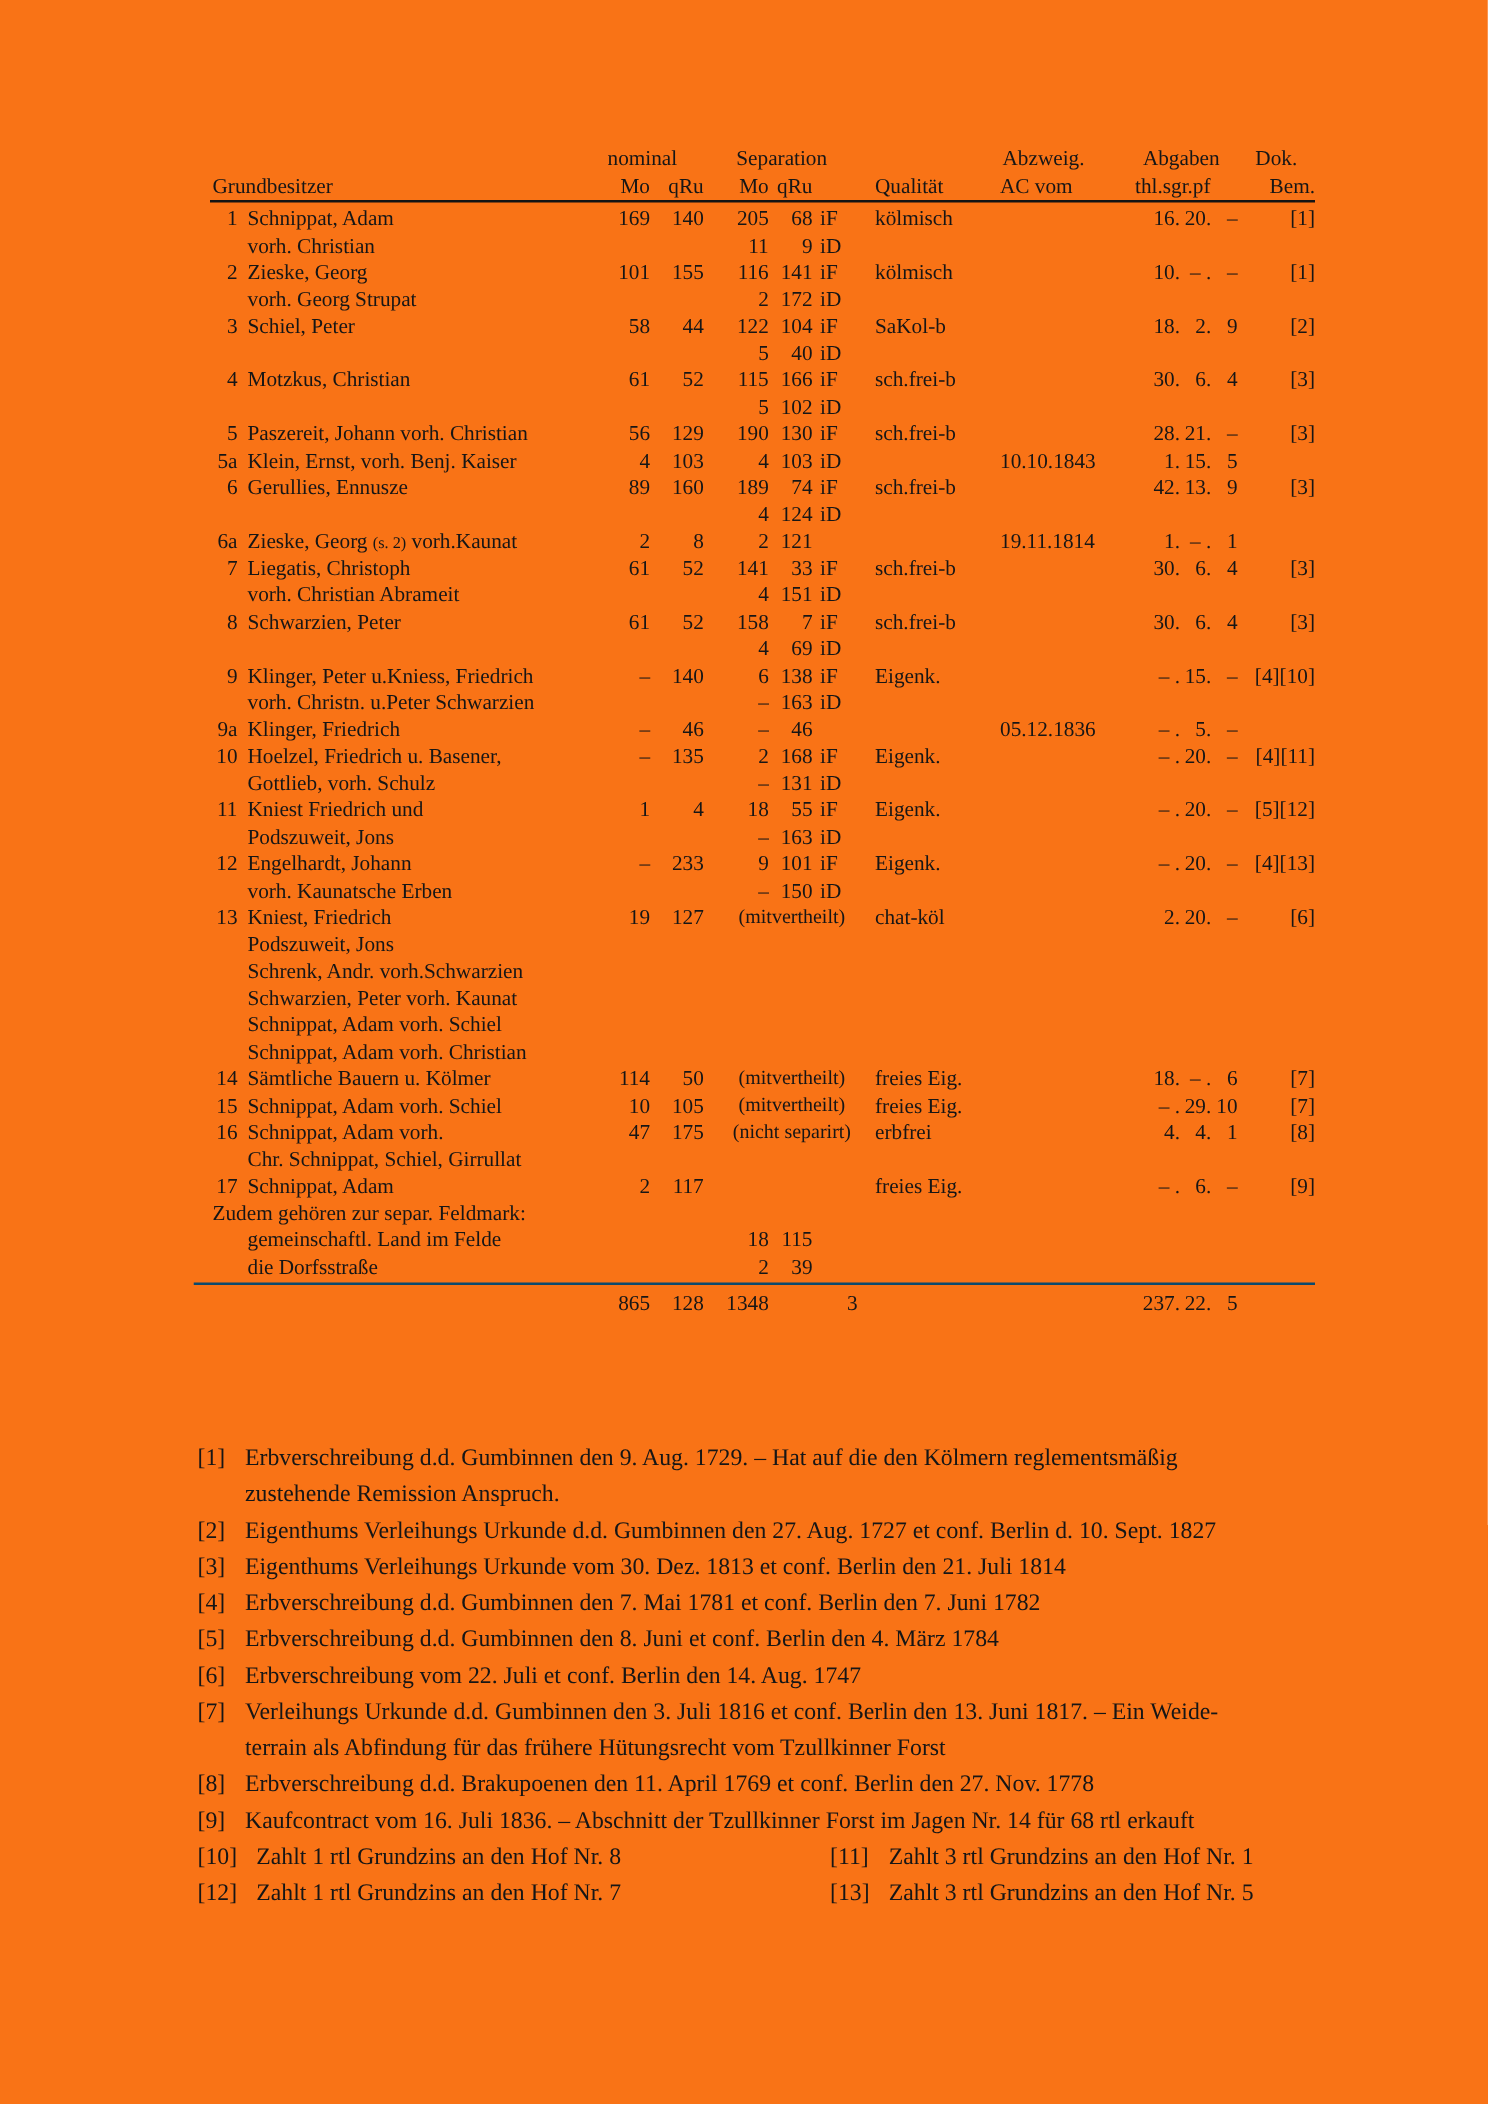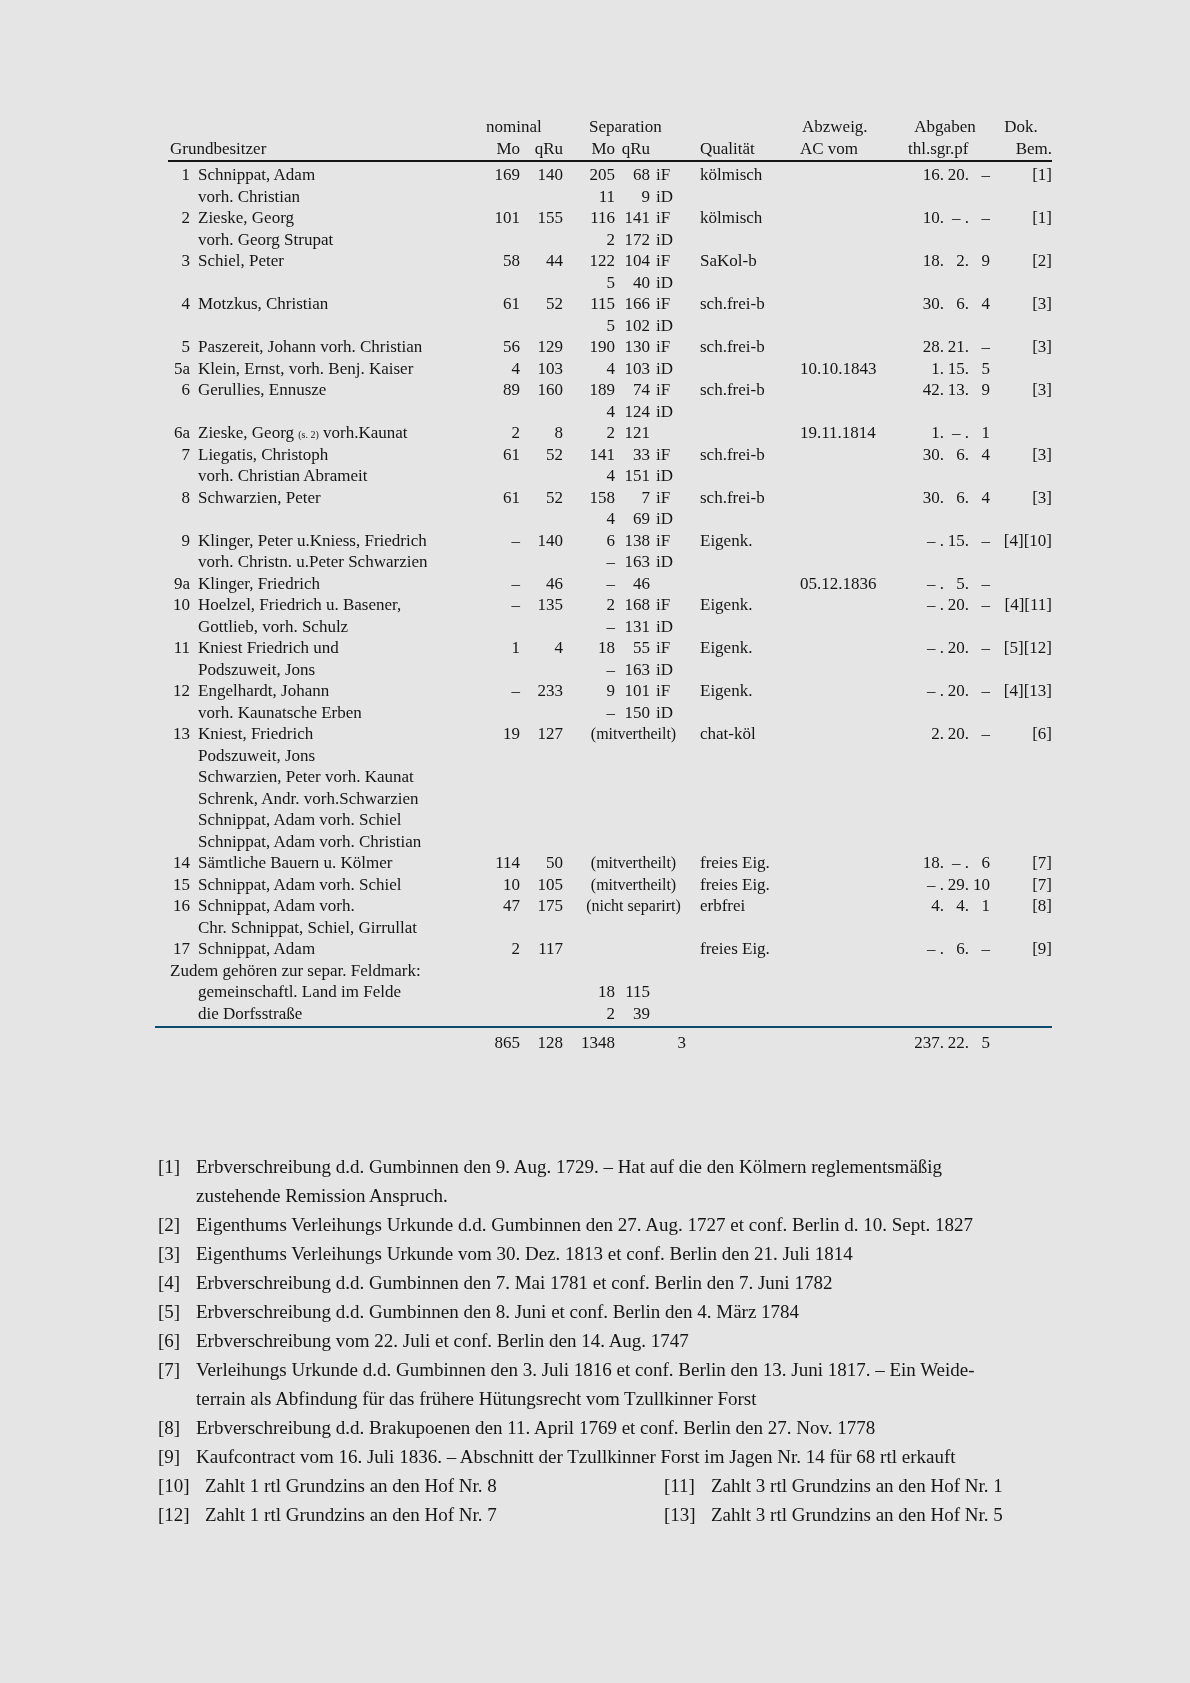--- a/index.html
+++ b/index.html
@@ -1,41 +1,41 @@
 <!DOCTYPE html>
 <html><head>
 <meta charset="utf-8">
 <style>
   html,body{margin:0;padding:0;}
   body{
     width:1190px;height:1683px;background:#ffffff;position:relative;
     font-family:"Liberation Serif","DejaVu Serif",serif;color:#161616;
     -webkit-font-smoothing:antialiased;
   }
-  .page{position:absolute;inset:0;background:#e5e5e5;}
+  .page{position:absolute;inset:0;background:#f97316;}
   
   .table-wrap{position:absolute;left:160px;top:116px;width:892px;font-size:17px;}
   .t-line{display:flex;height:21.5px;line-height:21.5px;white-space:nowrap;}
   .t-line>span{box-sizing:border-box;flex:0 0 auto;display:block;overflow:visible;}
   .c-num{width:30px;text-align:right;}
   .c-name{width:285px;padding-left:8px;}
   .c-nmo{width:45px;text-align:right;}
   .c-nqru{width:43px;text-align:right;}
   .c-smo{width:52px;text-align:right;}
   .c-sqru{width:35px;text-align:right;}
   .c-suf{width:36px;padding-left:6px;}
   .c-sepnote{width:123px;text-align:center;padding-left:18px;font-size:16px;}
   .c-qual{width:104px;padding-left:14px;}
   .c-ac{width:110px;padding-left:10px;}
   .c-thl{width:44px;text-align:right;}
   .c-sgr{width:25px;text-align:right;}
   .c-pf{width:21px;text-align:right;}
   .c-bem{width:62px;text-align:right;}
   .c-full{padding-left:10px;}
-  .name-small{font-size:10px;}
+  .name-small{font-size:13px;}
   
   .h-sp1{width:315px;}
   .h-nom{width:88px;padding-left:11px;}
   .h-sep{width:123px;padding-left:26px;}
   .h-spq{width:104px;}
   .h-abz{width:110px;padding-left:12px;}
   .h-abg{width:90px;text-align:center;}
   .h-dok{width:62px;text-align:center;}
   .h2-grund{width:315px;padding-left:10px;box-sizing:border-box;}
   .h2-thl{width:90px;padding-left:8px;}
@@ -499,36 +499,36 @@
           <span class="c-suf"></span>
           <span class="c-qual"></span>
           <span class="c-ac"></span>
           <span class="c-thl"></span>
           <span class="c-sgr"></span>
           <span class="c-pf"></span>
           <span class="c-bem"></span>
         </div>
         <div class="t-line">
           <span class="c-num"></span>
-          <span class="c-name">Schwarzien, Peter vorh. Kaunat</span>
+          <span class="c-name">Schrenk, Andr. vorh.Schwarzien</span>
           <span class="c-nmo"></span>
           <span class="c-nqru"></span>
           <span class="c-smo"></span>
           <span class="c-sqru"></span>
           <span class="c-suf"></span>
           <span class="c-qual"></span>
           <span class="c-ac"></span>
           <span class="c-thl"></span>
           <span class="c-sgr"></span>
           <span class="c-pf"></span>
           <span class="c-bem"></span>
         </div>
         <div class="t-line">
           <span class="c-num"></span>
-          <span class="c-name">Schrenk, Andr. vorh.Schwarzien</span>
+          <span class="c-name">Schwarzien, Peter vorh. Kaunat</span>
           <span class="c-nmo"></span>
           <span class="c-nqru"></span>
           <span class="c-smo"></span>
           <span class="c-sqru"></span>
           <span class="c-suf"></span>
           <span class="c-qual"></span>
           <span class="c-ac"></span>
           <span class="c-thl"></span>
           <span class="c-sgr"></span>
           <span class="c-pf"></span>

